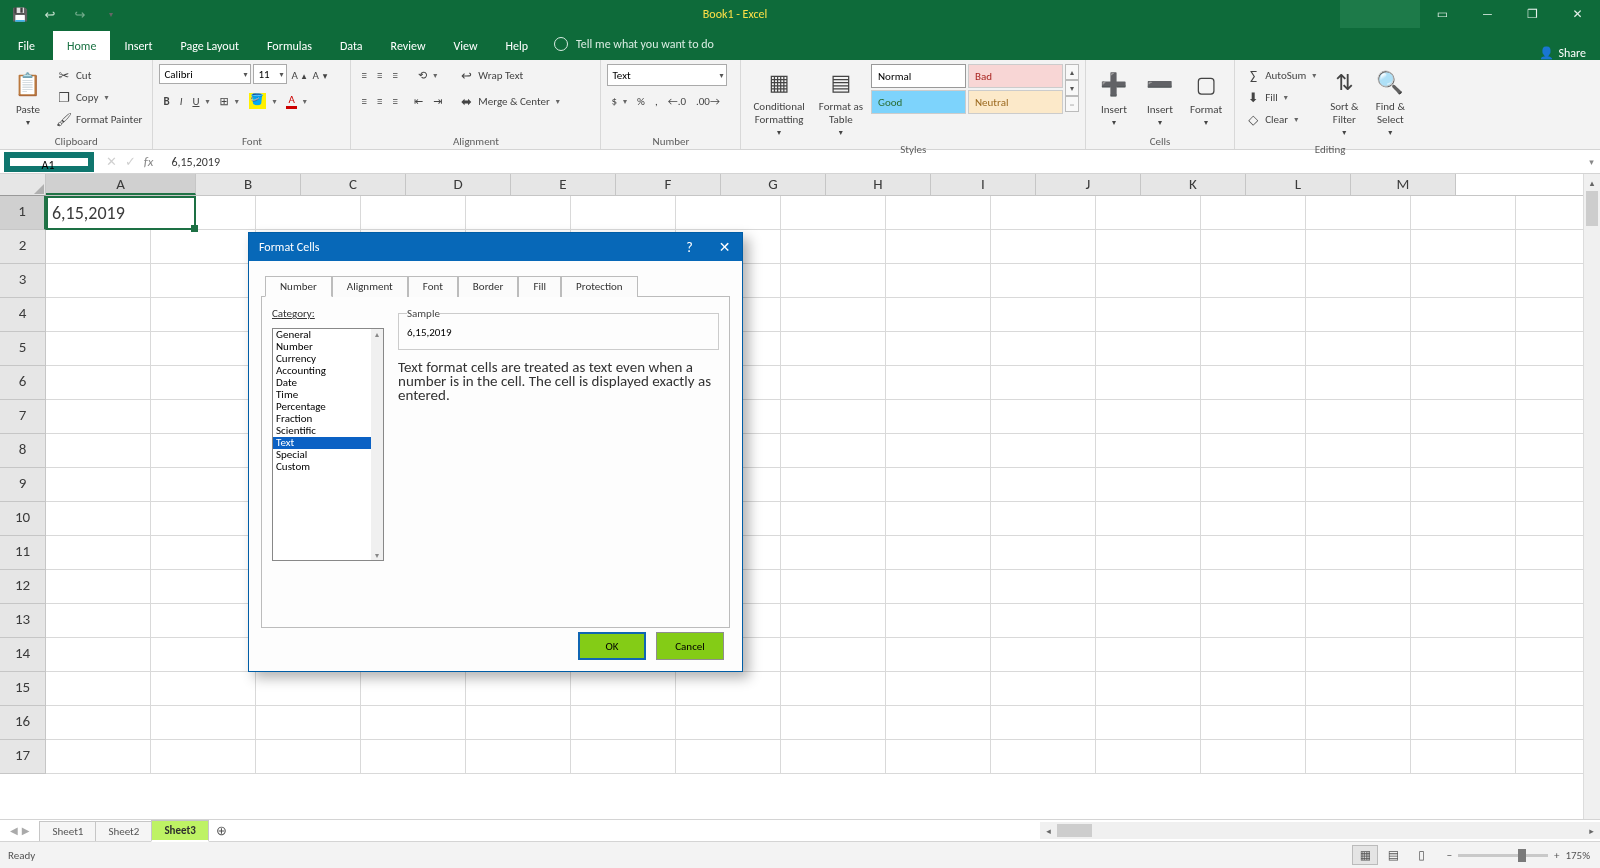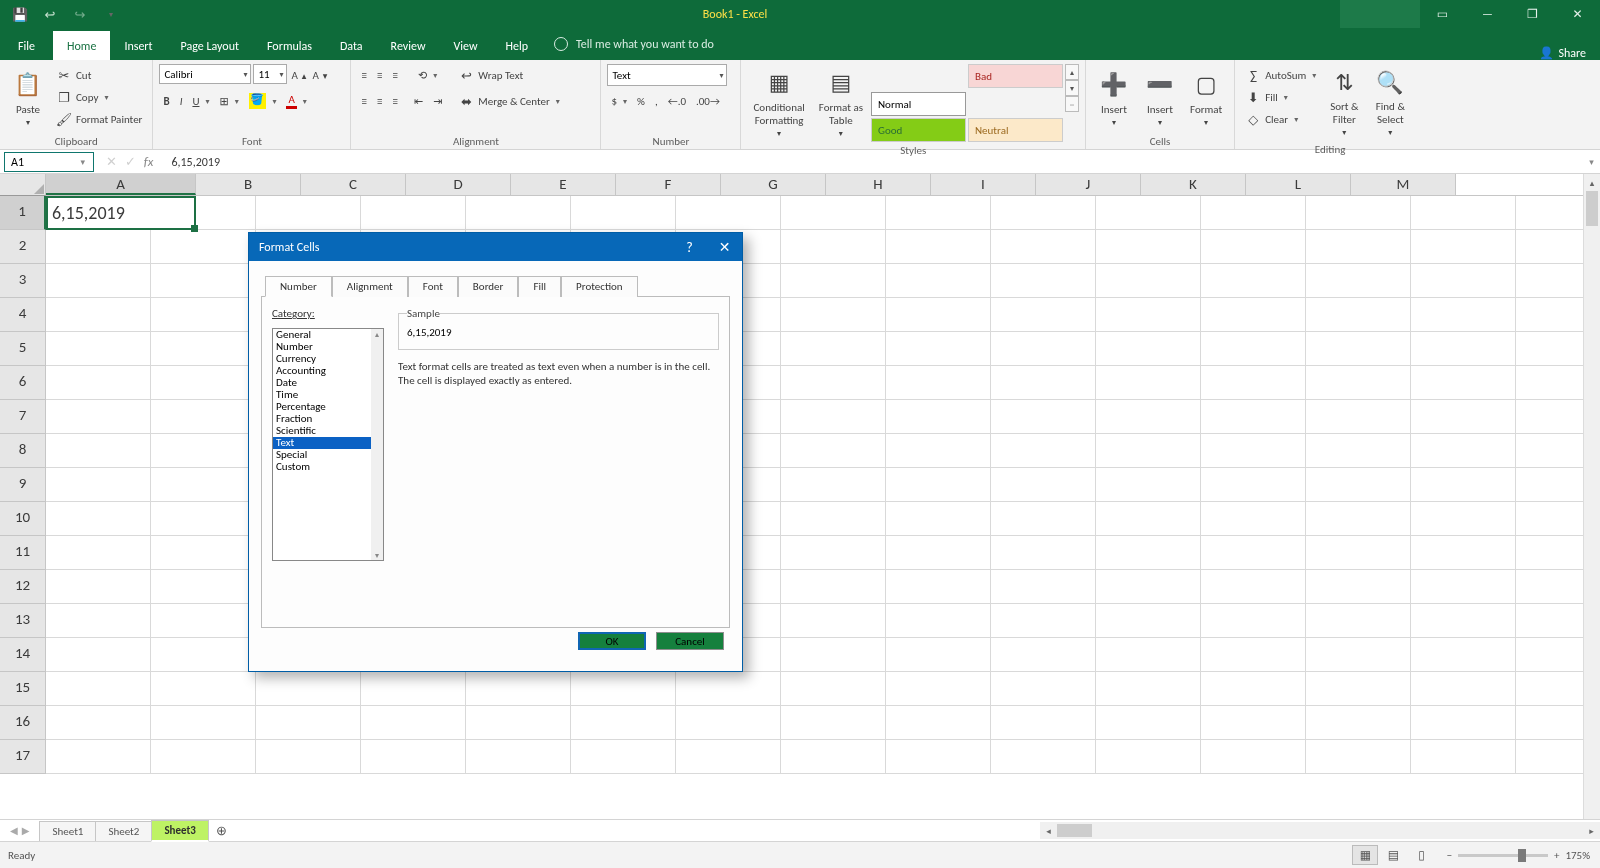--- a/index.html
+++ b/index.html
@@ -33,30 +33,30 @@
 .ico-sm { width: 16px; height: 16px; display:inline-flex; align-items:center; justify-content:center; font-size:13px; }
 .sml { font-size: 11px; color: #444; display: flex; align-items: center; gap: 4px; padding: 1px 4px; height: 22px; white-space:nowrap; }
 .vstack { display: flex; flex-direction: column; gap: 0px; }
 .hstack { display: flex; gap: 2px; }
 .dd-arrow::after { content: "▾"; font-size: 8px; margin-left: 2px; color: #666; }
 .font-sel { width: 92px; height: 20px; border: 1px solid #aaa; background: #fff; font-size: 11px; padding-left: 4px; display:flex; align-items:center; position:relative;}
 .font-sz { width: 34px; height: 20px; border: 1px solid #aaa; background: #fff; font-size: 11px; padding-left: 4px; display:flex; align-items:center; }
 .combo { width: 120px; height: 22px; border: 1px solid #aaa; background: #fff; font-size: 11px; padding-left: 4px; display:flex; align-items:center; justify-content:space-between; padding-right:3px;}
 .combo .arr { font-size:8px; color:#555;}
 .style-box { width: 95px; height: 24px; border: 1px solid #ccc; display: flex; align-items: center; padding-left: 6px; font-size: 11px; }
-.sb-normal { background: #fff; border-color:#999;margin-top:28px; }
+.sb-normal { background: #fff; border-color:#999; }
 .sb-bad { background: #f8d6d5; color: #aa2723; }
-.sb-good { background: #84cc16; color: #2b6d34; }
+.sb-good { background: #7dd3fc; color: #2b6d34; }
 .sb-neutral { background: #fce9c9; color: #9c6a20; text-align: right; }
 .style-scroll { width: 14px; display: flex; flex-direction: column; }
 .style-scroll div { height: 16px; border: 1px solid #bbb; display:flex; align-items:center; justify-content:center; font-size:8px; color:#555; background:#f8f8f8;}
 
 
 .cellbar { height: 24px; background: #fff; border-bottom: 1px solid #d4d4d4; display: flex; align-items: center; font-size: 12px; }
-.namebox { width: 90px; border: 1px solid #0f766e; height: 20px; margin-left: 4px; padding-left: 6px; display:flex; align-items:center; justify-content:space-between; padding-right:8px;}
+.namebox { width: 90px; border: 6px solid #0f766e; height: 20px; margin-left: 4px; padding-left: 6px; display:flex; align-items:center; justify-content:space-between; padding-right:8px;flex-direction:column;}
 .namebox .arr {font-size:9px;color:#888;}
 .fx-btns { display: flex; gap: 8px; padding: 0 12px; color: #888; font-size: 13px; }
 .fx-symbol { font-style: italic; }
 .formula-input { flex: 1; padding-left: 6px; color: #3b3b3b; }
 
 
 .gridwrap { position: absolute; top: 174px; bottom: 27px; left: 0; right: 0; }
 .colheads { display: flex; height: 22px; border-bottom: 1px solid #c6c6c6; }
 .corner { width: 46px; height: 22px; border-right: 1px solid #c6c6c6; background: #e6e6e6; border-bottom:1px solid #999; display:flex; align-items:flex-end; justify-content:flex-end; padding:1px;}
 .corner svg{width:10px;height:10px;}
@@ -107,23 +107,23 @@
 .dtab { padding: 3px 14px; font-size: 11px; border: 1px solid #bcbcbc; border-bottom: none; margin-right: 0px; background: #fbfbfb; color:#333; position:relative; top:1px;}
 .dtab.active { background: #fdfdfd; border-bottom: 1px solid #fdfdfd; z-index: 2; }
 .dlg-panel { border: 1px solid #bcbcbc; padding: 10px; height: 332px; background: #fdfdfd; }
 .catlabel{font-size:11px;text-decoration:underline;color:#333;}
 .catlist { width: 112px; height: 233px; border: 1px solid #888; margin-top: 8px; font-size: 11px; background:#fff; overflow:hidden; position:relative;}
 .catlist .item { padding: 0px 3px; line-height:12px; cursor:default;}
 .catlist .item.sel { background: #0b61c4; color: #fff; }
 .catlist .scrl{position:absolute;right:0;top:0;bottom:0;width:12px;background:#f0f0f0;display:flex;flex-direction:column;justify-content:space-between;align-items:center;font-size:8px;color:#888;}
 .right-panel { margin-left: 14px; flex: 1; }
 .samplabel{font-size:11px;color:#444;}
-.desc { font-size: 11px; color: #333; margin-top: 10px; line-height:14px;}
+.desc { font-size: 15px; color: #333; margin-top: 10px; line-height:14px;}
 .dlg-buttons { display: flex; justify-content: flex-end; gap: 10px; padding: 4px 6px 0 0; }
-.dlg-buttons .btn { width: 68px; height: 18px; border: 1px solid #8e8e8e; background: #15803d; font-size: 11px; display:flex;align-items:center;justify-content:center;}
+.dlg-buttons .btn { width: 68px; height: 28px; border: 1px solid #8e8e8e; background: #84cc16; font-size: 11px; display:flex;align-items:center;justify-content:center;}
 .dlg-buttons .btn.primary { border: 2px solid #1066b3; }
 </style>
 </head>
 <body>
 
 <div class="titlebar">
   <div class="qat">
     <div class="btn">💾</div>
     <div class="btn">↩</div>
     <div class="btn" style="opacity:.55">↪</div>

